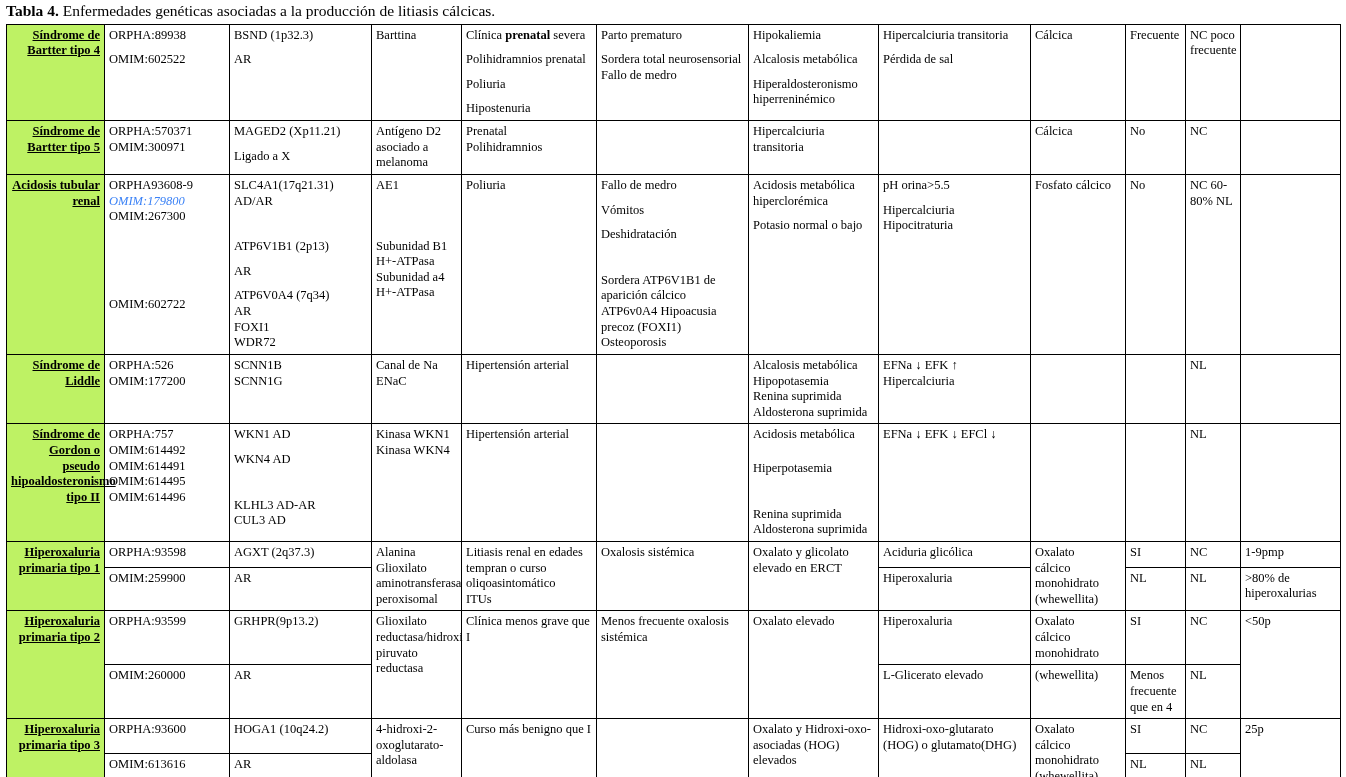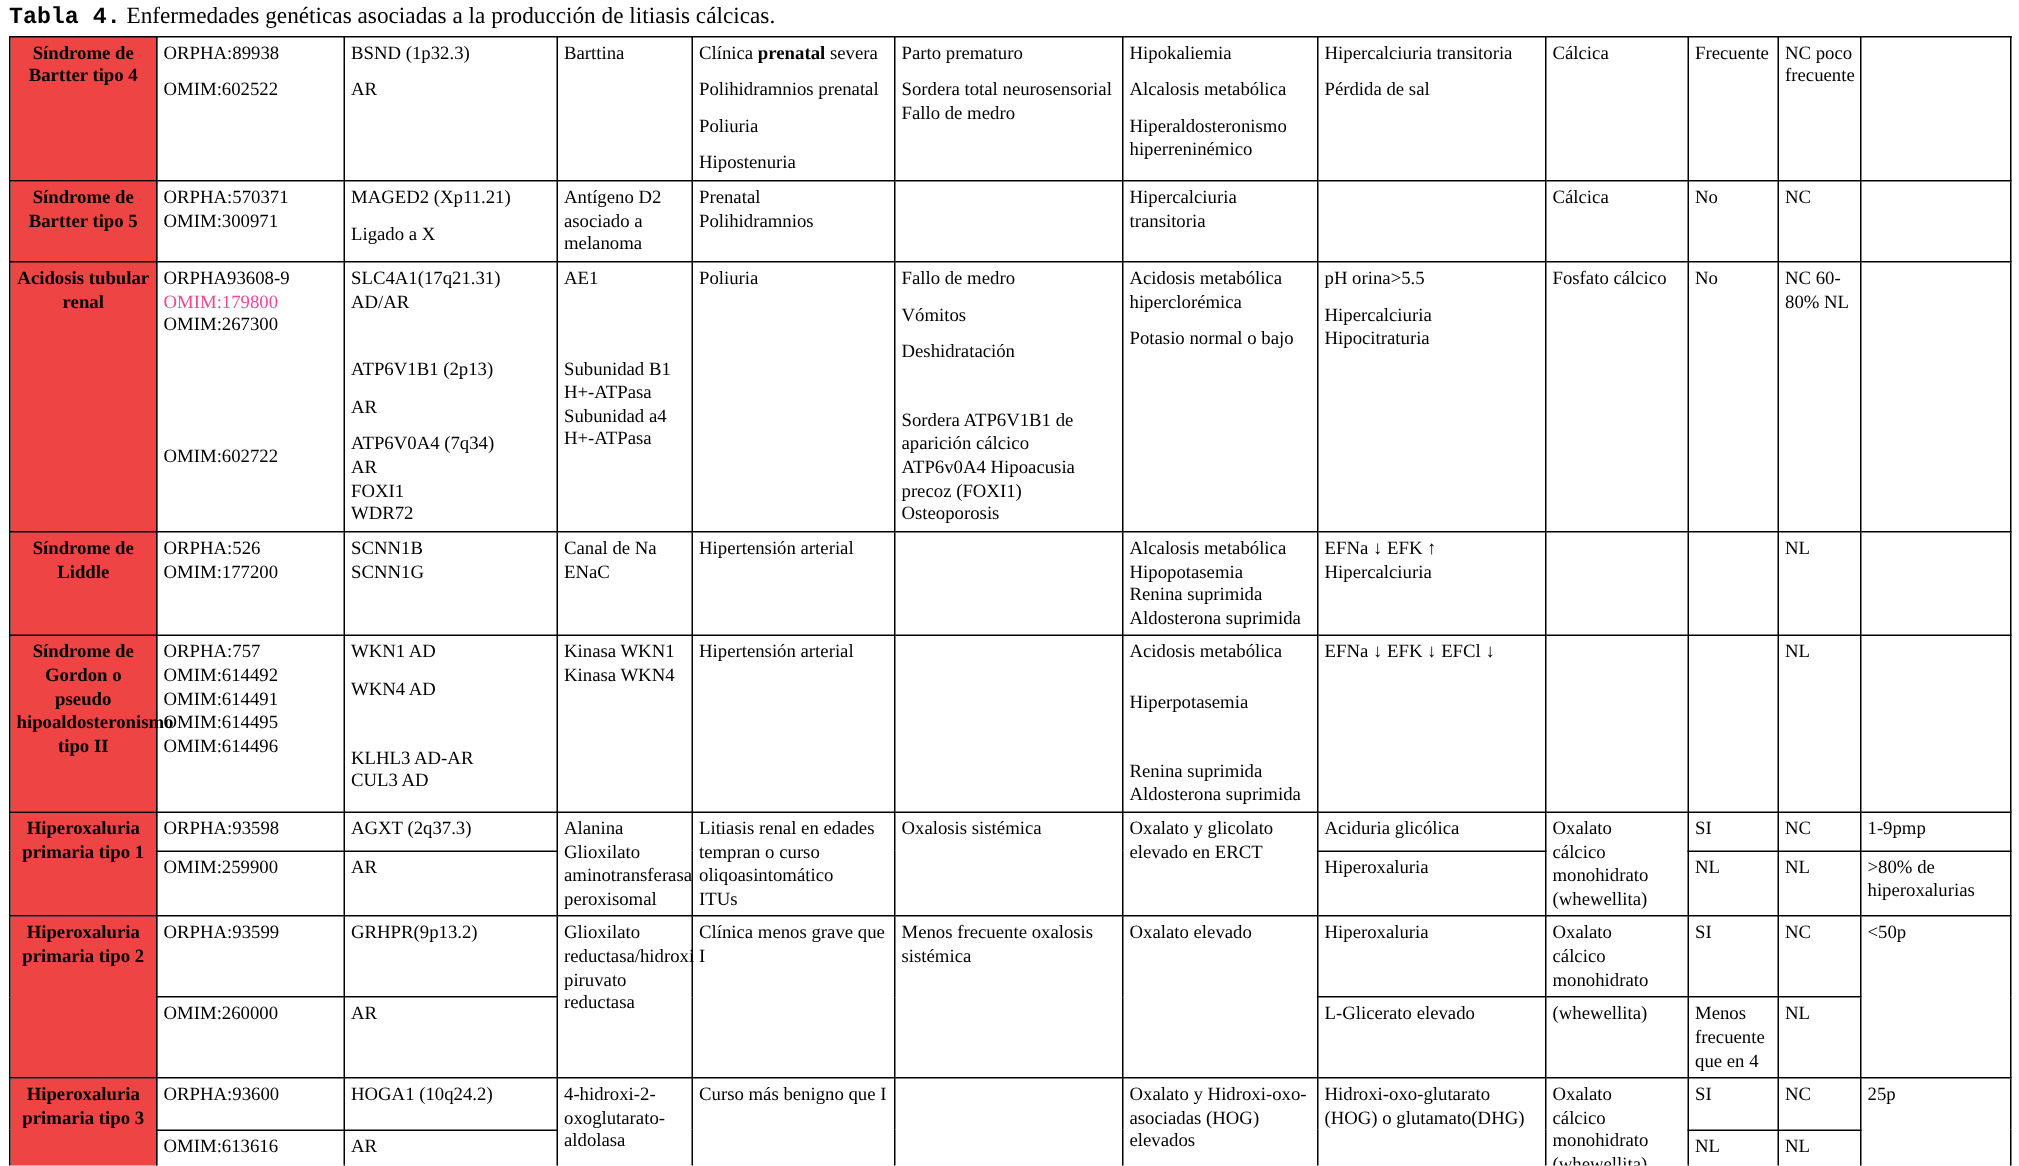--- a/index.html
+++ b/index.html
@@ -1,25 +1,25 @@
 <!DOCTYPE html>
 <html><head>
 <meta charset="utf-8">
 <style>
   html,body{margin:0;padding:0;background:#ffffff;}
   body{font-family:"Liberation Serif", serif;color:#000;}
   #page{width:1346px;height:777px;position:relative;overflow:hidden;}
   .caption{font-size:15.5px;padding:2px 0 3px 6px;line-height:1.2;}
-  .caption b{font-weight:bold;font-family:Liberation Mono, monospace;}
+  .caption b{font-weight:bold;}
   table.main{border-collapse:collapse;table-layout:fixed;width:1334px;margin-left:6px;}
   table.main td{border:1px solid #000;vertical-align:top;font-size:12.5px;line-height:1.25;padding:3px 4px;}
-  td.namecell{background:#ef4444;font-weight:bold;font-size:12.5px;vertical-align:middle;text-align:center;}
+  td.namecell{background:#bef264;font-weight:bold;font-size:12.5px;vertical-align:middle;text-align:right;text-decoration:underline;}
   td.mid{vertical-align:middle;margin-top:12px;}
   .b{font-weight:normal;}
-  .gray{color:#ec4899;}
+  .gray{color:#3b82f6;font-style:italic;}
   .sp{display:block;height:9px;}
   .line{display:block;}
 </style>
 </head>
 <body>
 
 <div id="page">
 
   <div class="caption">
     <b>Tabla 4.</b><span> Enfermedades genéticas asociadas a la producción de litiasis cálcicas.</span>

